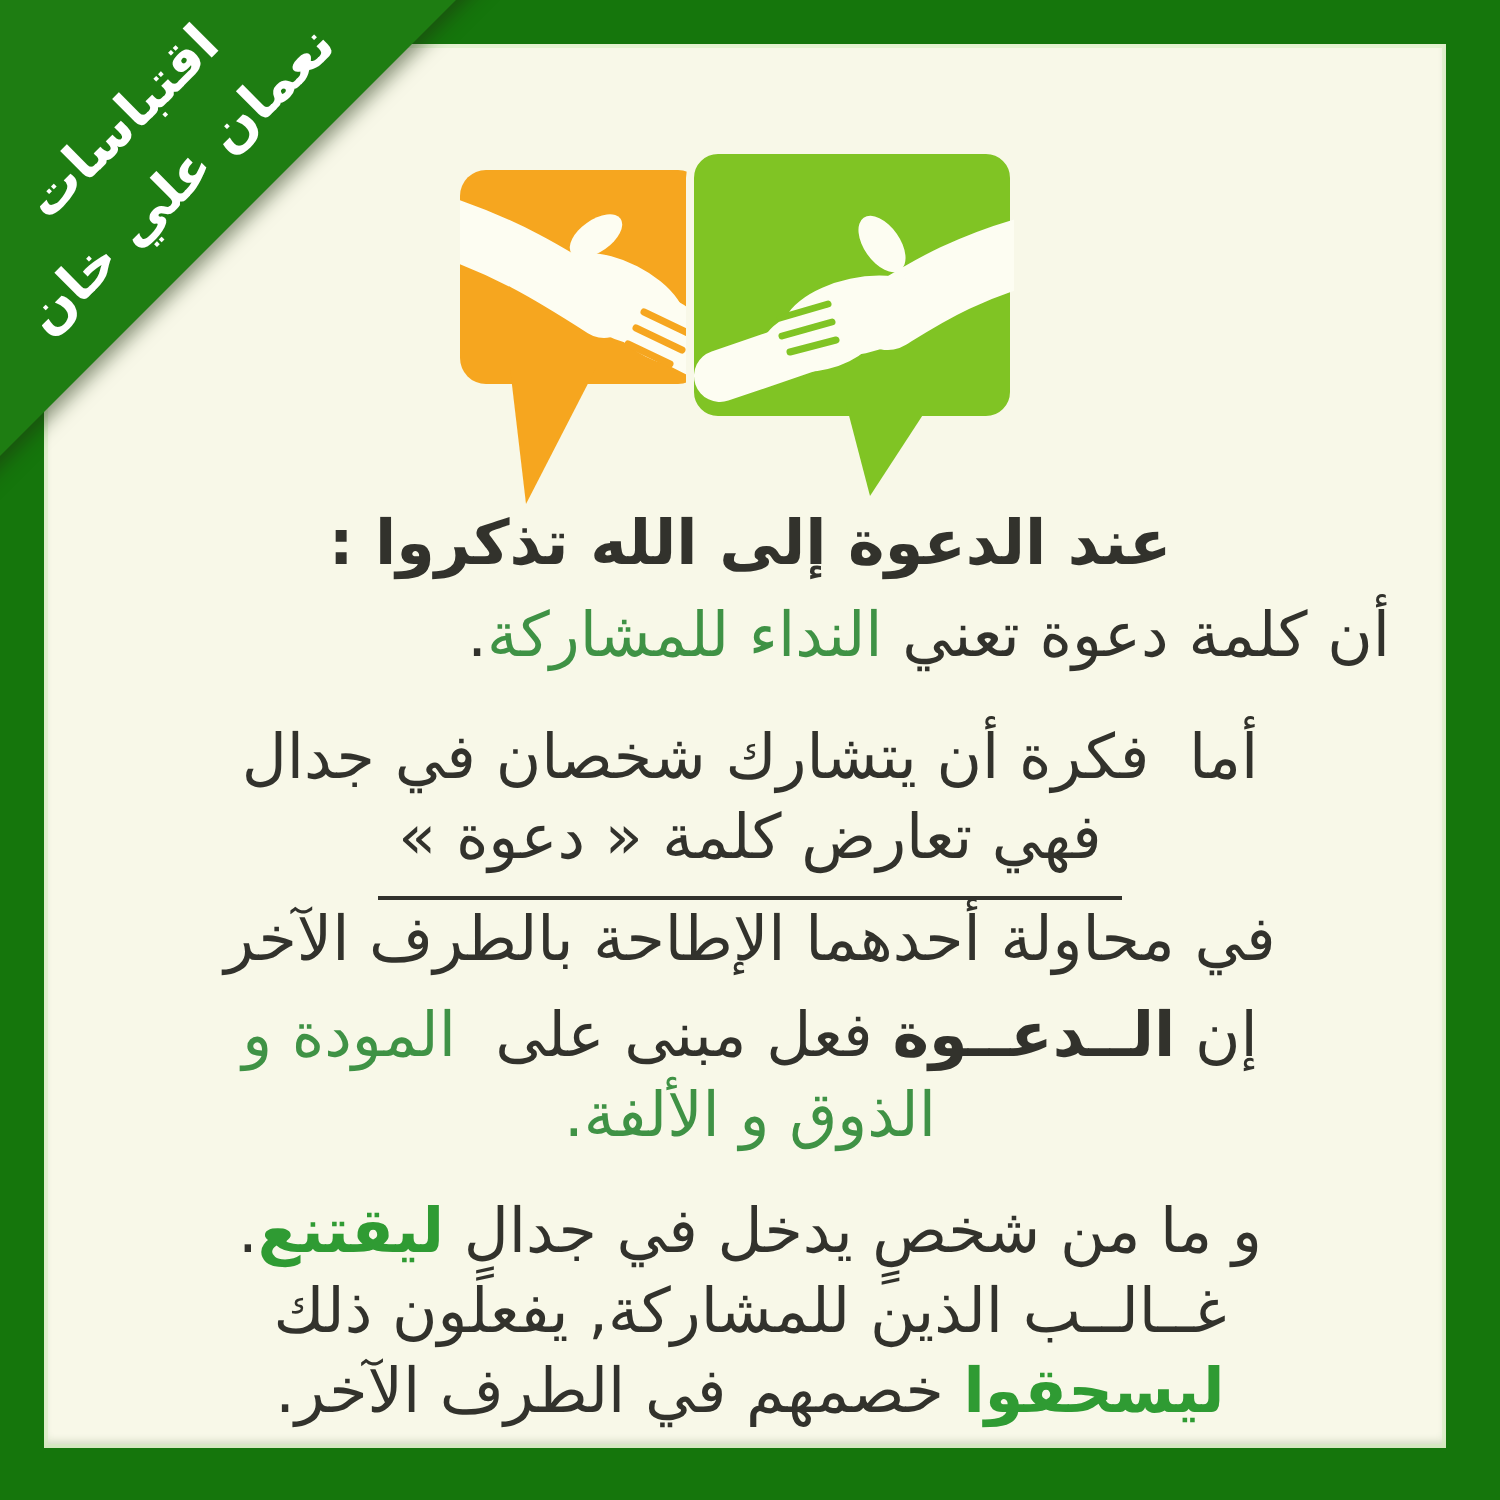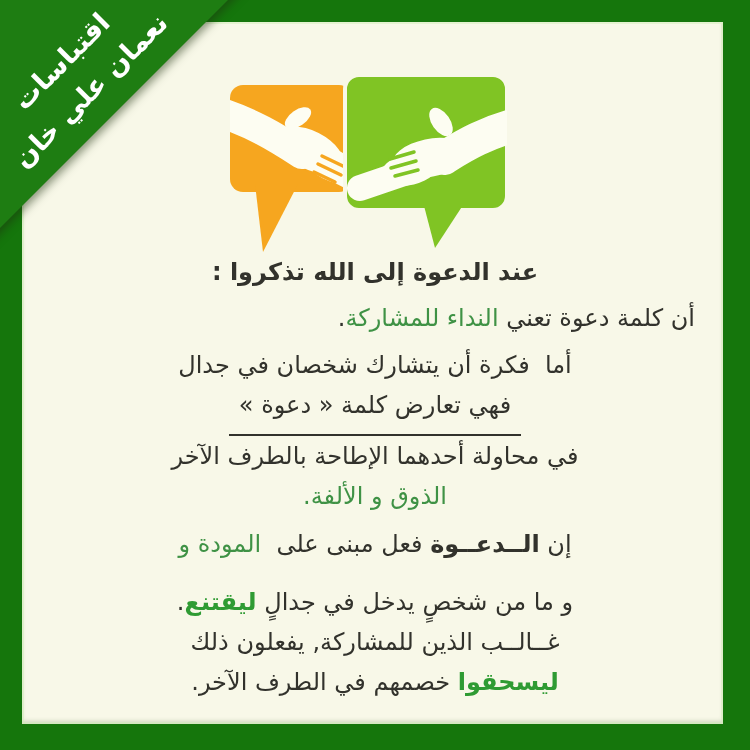--- a/index.html
+++ b/index.html
@@ -43,24 +43,24 @@
   .ribbon-line{
     direction:rtl;color:var(--ribbon-text);
     font-size:27px;font-weight:bold;line-height:41px;white-space:nowrap;
   }
   
   .bubbles{position:absolute;left:222px;top:66px;}
   
   .quote{
     position:absolute;left:55px;right:55px;top:252px;
     direction:rtl;text-align:center;
-    color:var(--ink);font-size:24px;
+    color:var(--ink);font-size:31px;
   }
   .quote-line{line-height:40px;white-space:pre-wrap;}
-  .mt6{margin-top:6px;text-align:right;} .mt7{margin-top:7px;} .mt8{margin-top:8px;} .mt18{margin-top:18px;}
+  .mt6{margin-top:6px;text-align:right;} .mt7{margin-top:21px;} .mt8{margin-top:8px;} .mt18{margin-top:18px;}
   .seg-bold{font-weight:bold;}
   .seg-green{color:var(--accent);}
   .seg-green-bold{color:var(--accent-bold);font-weight:bold;}
   .underlined{display:inline-block;border-bottom:2px solid var(--ink);padding:0 10px 9px;}
 </style>
 </head>
 <body>
 
 <div class="panel"></div>
 
@@ -115,18 +115,18 @@
     </g>
   </g>
 </svg>
 
 <div class="quote">
   <div class="quote-line"><span class="seg-bold">عند الدعوة إلى الله تذكروا :</span></div>
   <div class="quote-line mt6"><span>أن كلمة دعوة تعني </span><span class="seg-green">النداء للمشاركة</span><span>.</span></div>
   <div class="quote-line mt7"><span>أما  فكرة أن يتشارك شخصان في جدال</span></div>
   <div class="quote-line"><span class="underlined"><span>فهي تعارض كلمة « دعوة »</span></span></div>
   <div class="quote-line"><span>في محاولة أحدهما الإطاحة بالطرف الآخر</span></div>
+  <div class="quote-line mt8"><span>إن </span><span class="seg-bold">الــدعــوة</span><span> فعل مبنى على  </span><span class="seg-green">المودة و</span></div>
   <div class="quote-line"><span class="seg-green">الذوق و الألفة.</span></div>
-  <div class="quote-line mt8"><span>إن </span><span class="seg-bold">الــدعــوة</span><span> فعل مبنى على  </span><span class="seg-green">المودة و</span></div>
   <div class="quote-line mt18"><span>و ما من شخصٍ يدخل في جدالٍ </span><span class="seg-green-bold">ليقتنع</span><span>.</span></div>
   <div class="quote-line"><span>غــالــب الذين للمشاركة, يفعلون ذلك</span></div>
   <div class="quote-line"><span class="seg-green-bold">ليسحقوا</span><span> خصمهم في الطرف الآخر.</span></div>
 </div>
 
 </body></html>

